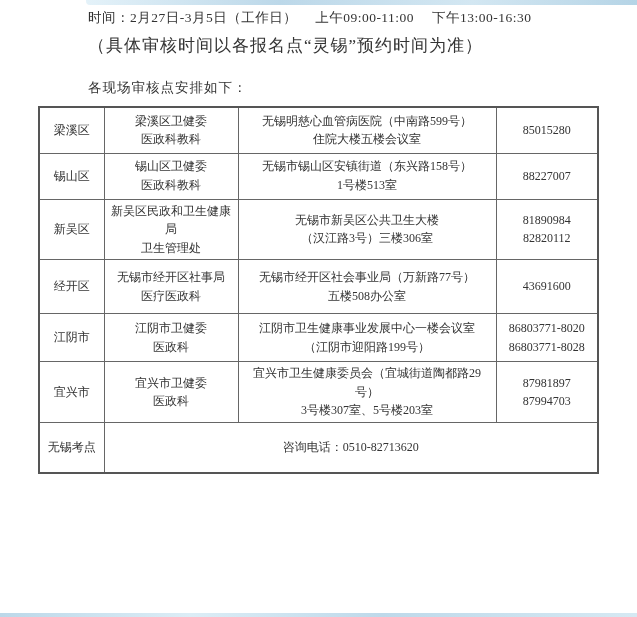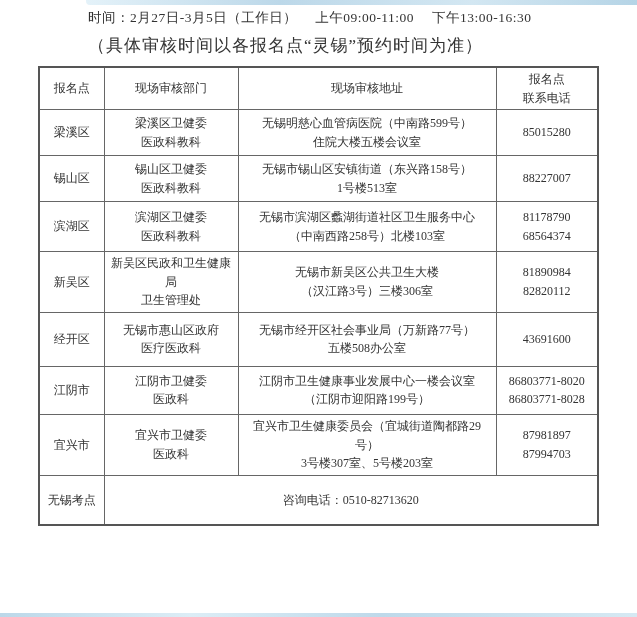--- a/index.html
+++ b/index.html
@@ -79,81 +79,66 @@
 
 <div class="doc">
 
   <div class="head-block">
     <div class="time-line">
       <span class="seg">时间：2月27日-3月5日（工作日）</span>
       <span class="seg">上午09:00-11:00</span>
       <span class="seg">下午13:00-16:30</span>
     </div>
     <div class="note-line">（具体审核时间以各报名点“灵锡”预约时间为准）</div>
+    <div class="intro-line">各现场审核点安排如下：</div>
   </div>
 
   <table class="review-table">
     <colgroup>
         <col class="c1">
         <col class="c2">
         <col class="c3">
         <col class="c4">
       </colgroup>
 
     <tbody>
-        <tr class="r40">
-      <th>报名点</th>
-      <th>现场审核部门</th>
-      <th>现场审核地址</th>
-      <th>报名点
-联系电话</th>
-    </tr>
 
     <tr class="r46">
       <td>梁溪区</td>
       <td>梁溪区卫健委
 医政科教科</td>
       <td>无锡明慈心血管病医院（中南路599号）
 住院大楼五楼会议室</td>
       <td>85015280</td>
     </tr>
 
     <tr class="r46">
       <td>锡山区</td>
       <td>锡山区卫健委
 医政科教科</td>
       <td>无锡市锡山区安镇街道（东兴路158号）
 1号楼513室</td>
       <td>88227007</td>
     </tr>
 
 
-    <tr class="r50">
-      <td>滨湖区</td>
-      <td>滨湖区卫健委
-医政科教科</td>
-      <td>无锡市滨湖区蠡湖街道社区卫生服务中心
-（中南西路258号）北楼103室</td>
-      <td>81178790
-68564374</td>
-    </tr>
 
     <tr class="r46">
       <td>新吴区</td>
       <td>新吴区民政和卫生健康局
 卫生管理处</td>
       <td>无锡市新吴区公共卫生大楼
 （汉江路3号）三楼306室</td>
       <td>81890984
 82820112</td>
     </tr>
 
     <tr class="r47">
       <td>经开区</td>
-      <td>无锡市惠山区政府
+      <td>无锡市经开区社事局
 医疗医政科</td>
       <td>无锡市经开区社会事业局（万新路77号）
 五楼508办公室</td>
       <td>43691600</td>
     </tr>
 
     <tr class="r48">
       <td>江阴市</td>
       <td>江阴市卫健委
 医政科</td>

